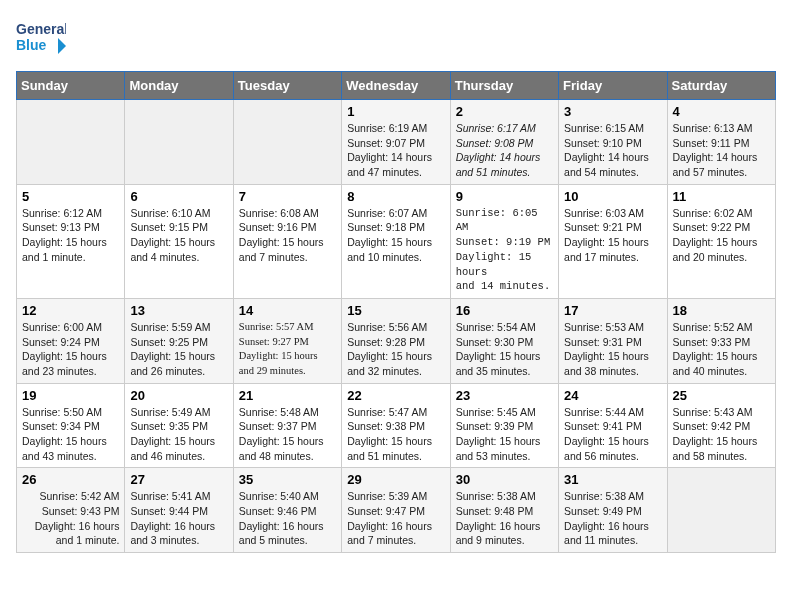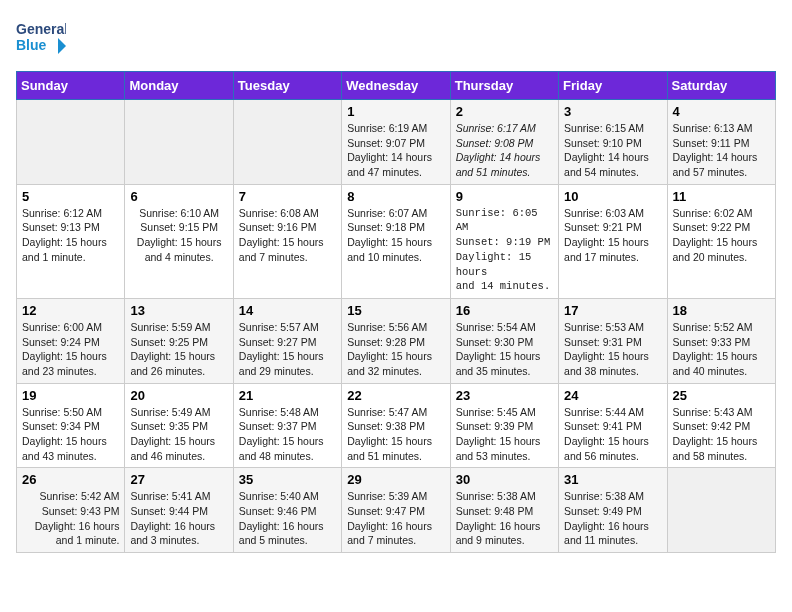--- a/index.html
+++ b/index.html
@@ -32,21 +32,21 @@
     .subtitle {
       font-size: 16px;
       color: #444;
     }
     table {
       width: 100%;
       border-collapse: collapse;
       font-size: 11px;
     }
     thead tr th {
-      background-color: #6d28d9;
+      background-color: #737373;
       color: #fff;
       padding: 6px 4px;
       text-align: left;
       font-size: 13px;
       font-weight: bold;
       border: 1px solid #2c6fbb;
     }
     tbody tr td {
       border: 1px solid #ccc;
       vertical-align: top;
@@ -141,21 +141,21 @@
       <tr>
         <td>
           <span class="day-number">5</span>
           <div class="day-info" style="white-space: pre-line;">Sunrise: 6:12 AM
 Sunset: 9:13 PM
 Daylight: 15 hours
 and 1 minute.</div>
         </td>
         <td>
           <span class="day-number">6</span>
-          <div class="day-info" style="white-space: pre-line; text-align: center;">Sunrise: 6:10 AM
+          <div class="day-info" style="white-space: pre-line;">Sunrise: 6:10 AM
 Sunset: 9:15 PM
 Daylight: 15 hours
 and 4 minutes.</div>
         </td>
         <td>
           <span class="day-number">7</span>
           <div class="day-info" style="white-space: pre-line;">Sunrise: 6:08 AM
 Sunset: 9:16 PM
 Daylight: 15 hours
 and 7 minutes.</div>
@@ -199,21 +199,21 @@
         </td>
         <td>
           <span class="day-number">13</span>
           <div class="day-info" style="white-space: pre-line;">Sunrise: 5:59 AM
 Sunset: 9:25 PM
 Daylight: 15 hours
 and 26 minutes.</div>
         </td>
         <td>
           <span class="day-number">14</span>
-          <div class="day-info" style="white-space: pre-line;">Sunrise: 5:57 AM
+          <div class="day-info" style="white-space: pre-line; font-family: Liberation Serif, serif;">Sunrise: 5:57 AM
 Sunset: 9:27 PM
 Daylight: 15 hours
 and 29 minutes.</div>
         </td>
         <td>
           <span class="day-number">15</span>
           <div class="day-info" style="white-space: pre-line;">Sunrise: 5:56 AM
 Sunset: 9:28 PM
 Daylight: 15 hours
 and 32 minutes.</div>

